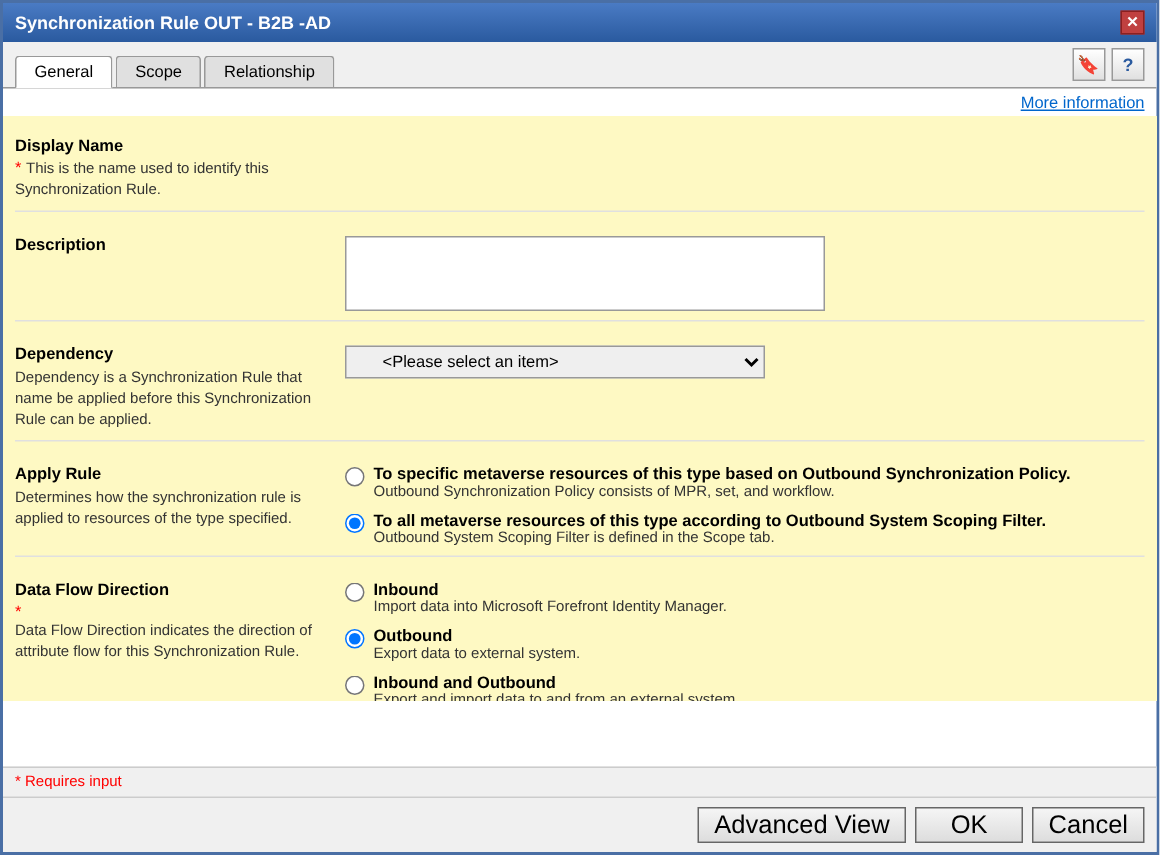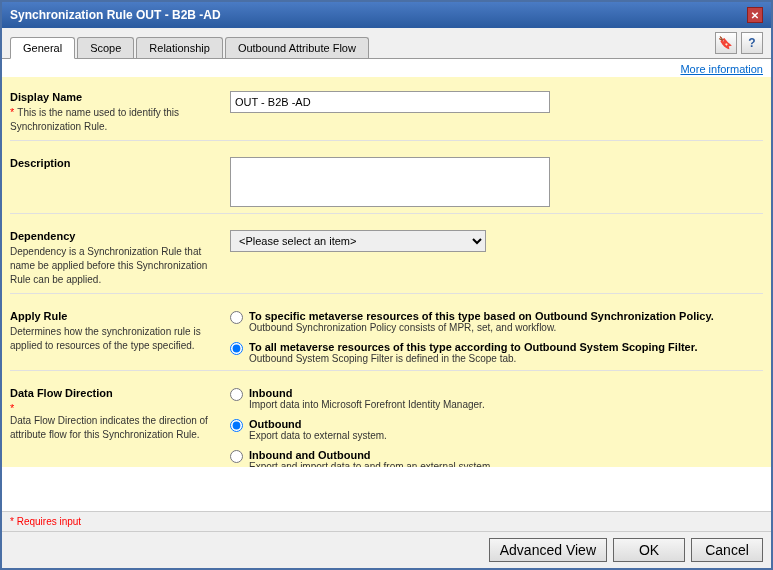--- a/index.html
+++ b/index.html
@@ -151,26 +151,26 @@
       resize: none;
     }
     
     .select-wrapper {
       display: flex;
       align-items: center;
       gap: 2px;
     }
     
     .select-input {
-      width: 256px;
+      width: 280px;
       height: 22px;
       border: 1px solid #999;
       font-size: 11px;
       font-family: Tahoma, Arial, sans-serif;
-      padding: 2px 4px;
+      padding: 2px 20px;
     }
     
     .radio-group {
       display: flex;
       flex-direction: column;
       gap: 8px;
     }
     
     .radio-item {
       display: flex;
@@ -214,21 +214,21 @@
       background: #f0f0f0;
       border-top: 1px solid #ccc;
       gap: 6px;
     }
     
     .btn {
       min-width: 72px;
       height: 24px;
       border: 1px solid #666;
       background: linear-gradient(to bottom, #f5f5f5, #ddd);
-      font-size: 14px;
+      font-size: 17px;
       font-family: Tahoma, Arial, sans-serif;
       cursor: pointer;
       padding: 0 10px;
     }
     
     .tab-bar-container {
       display: flex;
       align-items: flex-end;
       background: #f0f0f0;
       border-bottom: 1px solid #999;
@@ -250,43 +250,39 @@
   <div class="title-bar">
     <span>Synchronization Rule OUT - B2B -AD</span>
     <div class="title-bar-close">✕</div>
   </div>
 
   <div class="tab-bar-container">
     <div class="tabs-left">
       <div class="tab active">General</div>
       <div class="tab">Scope</div>
       <div class="tab">Relationship</div>
-      <div class="tab">Outbound Attribute Flow</div>
     </div>
     <div style="flex:1;"></div>
     <div class="toolbar-right">
       <div class="toolbar-btn">🔖</div>
       <div class="toolbar-btn" style="font-weight:bold; color:#2a5a9f;">?</div>
     </div>
   </div>
 
   <div class="more-info">More information</div>
 
   <div class="content">
 
     <div class="form-row">
       <div class="label-col">
         <div class="field-label">
           <span>Display Name</span>
         </div>
         <span class="required-star">*</span>
         <span class="field-desc">This is the name used to identify this Synchronization Rule.</span>
-      </div>
-      <div class="input-col">
-        <input type="text" class="text-input" value="OUT - B2B -AD" style="">
       </div>
     </div>
 
     <div class="form-row">
       <div class="label-col">
         <div class="field-label">Description</div>
       </div>
       <div class="input-col">
         <textarea class="textarea-input" style=""></textarea>
       </div>

